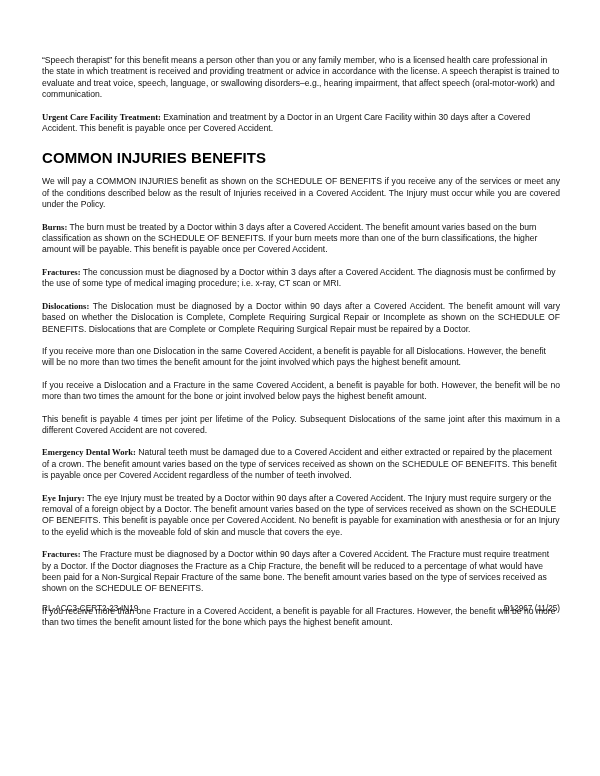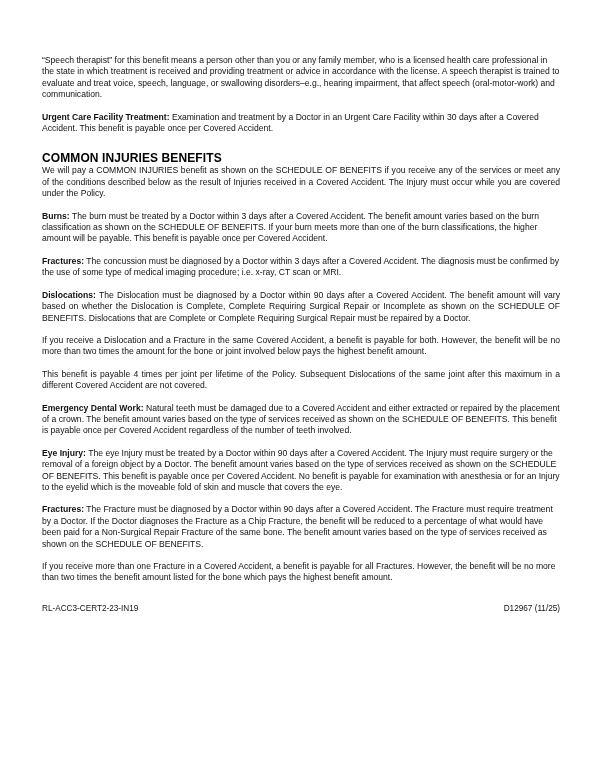--- a/index.html
+++ b/index.html
@@ -32,24 +32,25 @@
     line-height: 11.4px;
     text-align: left;
     color: #111111;
   }
   p.justify {
     text-align: justify;
     text-justify: inter-word;
   }
   .lead {
     font-weight: bold;
+    font-family: Liberation Serif, serif;
   }
   h2.section-title {
-    margin: 0 0 1px 0;
-    font-size: 12px;
+    margin: 0 0 12px 0;
+    font-size: 15px;
     line-height: 12px;
     font-weight: bold;
     letter-spacing: 0.1px;
     color: #000000;
   }
   .spacer-sm { height: 7px; }
   .footer {
     position: absolute;
     left: 42px;
     right: 40px;
@@ -81,20 +82,21 @@
     <h2 class="section-title">COMMON INJURIES BENEFITS</h2>
 
     <p class="justify">We will pay a COMMON INJURIES benefit as shown on the SCHEDULE OF BENEFITS if you receive any of the services or meet any of the conditions described below as the result of Injuries received in a Covered Accident.  The Injury must occur while you are covered under the Policy.</p>
 
     <p><span class="lead">Burns:</span><span>  The burn must be treated by a Doctor within 3 days after a Covered Accident.  The benefit amount varies based on the burn classification as shown on the SCHEDULE OF BENEFITS.  If your burn meets more than one of the burn classifications, the higher amount will be payable.  This benefit is payable once per Covered Accident.</span></p>
 
     <p><span class="lead">Fractures:</span><span>  The concussion must be diagnosed by a Doctor within 3 days after a Covered Accident.  The diagnosis must be confirmed by the use of some type of medical imaging procedure; i.e. x-ray, CT scan or MRI.</span></p>
 
     <p class="justify"><span class="lead">Dislocations:</span><span>  The Dislocation must be diagnosed by a Doctor within 90 days after a Covered Accident.  The benefit amount will vary based on whether the Dislocation is Complete, Complete Requiring Surgical Repair or Incomplete as shown on the SCHEDULE OF BENEFITS. Dislocations that are Complete or Complete Requiring Surgical Repair must be repaired by a Doctor.</span></p>
 
+    <p>If you receive more than one Dislocation in the same Covered Accident, a benefit is payable for all Dislocations.  However, the benefit will be no more than two times the benefit amount for the joint involved which pays the highest benefit amount.</p>
 
     <p class="justify">If you receive a Dislocation and a Fracture in the same Covered Accident, a benefit is payable for both.  However, the benefit will be no more than two times the amount for the bone or joint involved below pays the highest benefit amount.</p>
 
     <p class="justify">This benefit is payable 4 times per joint per lifetime of the Policy. Subsequent Dislocations of the same joint after this maximum in a different Covered Accident are not covered.</p>
 
     <p><span class="lead">Emergency Dental Work:</span><span>  Natural teeth must be damaged due to a Covered Accident and either extracted or repaired by the placement of a crown.  The benefit amount varies based on the type of services received as shown on the SCHEDULE OF BENEFITS.  This benefit is payable once per Covered Accident regardless of the number of teeth involved.</span></p>
 
     <p><span class="lead">Eye Injury:</span><span>  The eye Injury must be treated by a Doctor within 90 days after a Covered Accident.  The Injury must require surgery or the removal of a foreign object by a Doctor.  The benefit amount varies based on the type of services received as shown on the SCHEDULE OF BENEFITS.  This benefit is payable once per Covered Accident.  No benefit is payable for examination with anesthesia or for an Injury to the eyelid which is the moveable fold of skin and muscle that covers the eye.</span></p>
 
     <p><span class="lead">Fractures:</span><span>  The Fracture must be diagnosed by a Doctor within 90 days after a Covered Accident.  The Fracture must require treatment by a Doctor.  If the Doctor diagnoses the Fracture as a Chip Fracture, the benefit will be reduced to a percentage of what would have been paid for a Non-Surgical Repair Fracture of the same bone.  The benefit amount varies based on the type of services received as shown on the SCHEDULE OF BENEFITS.</span></p>

